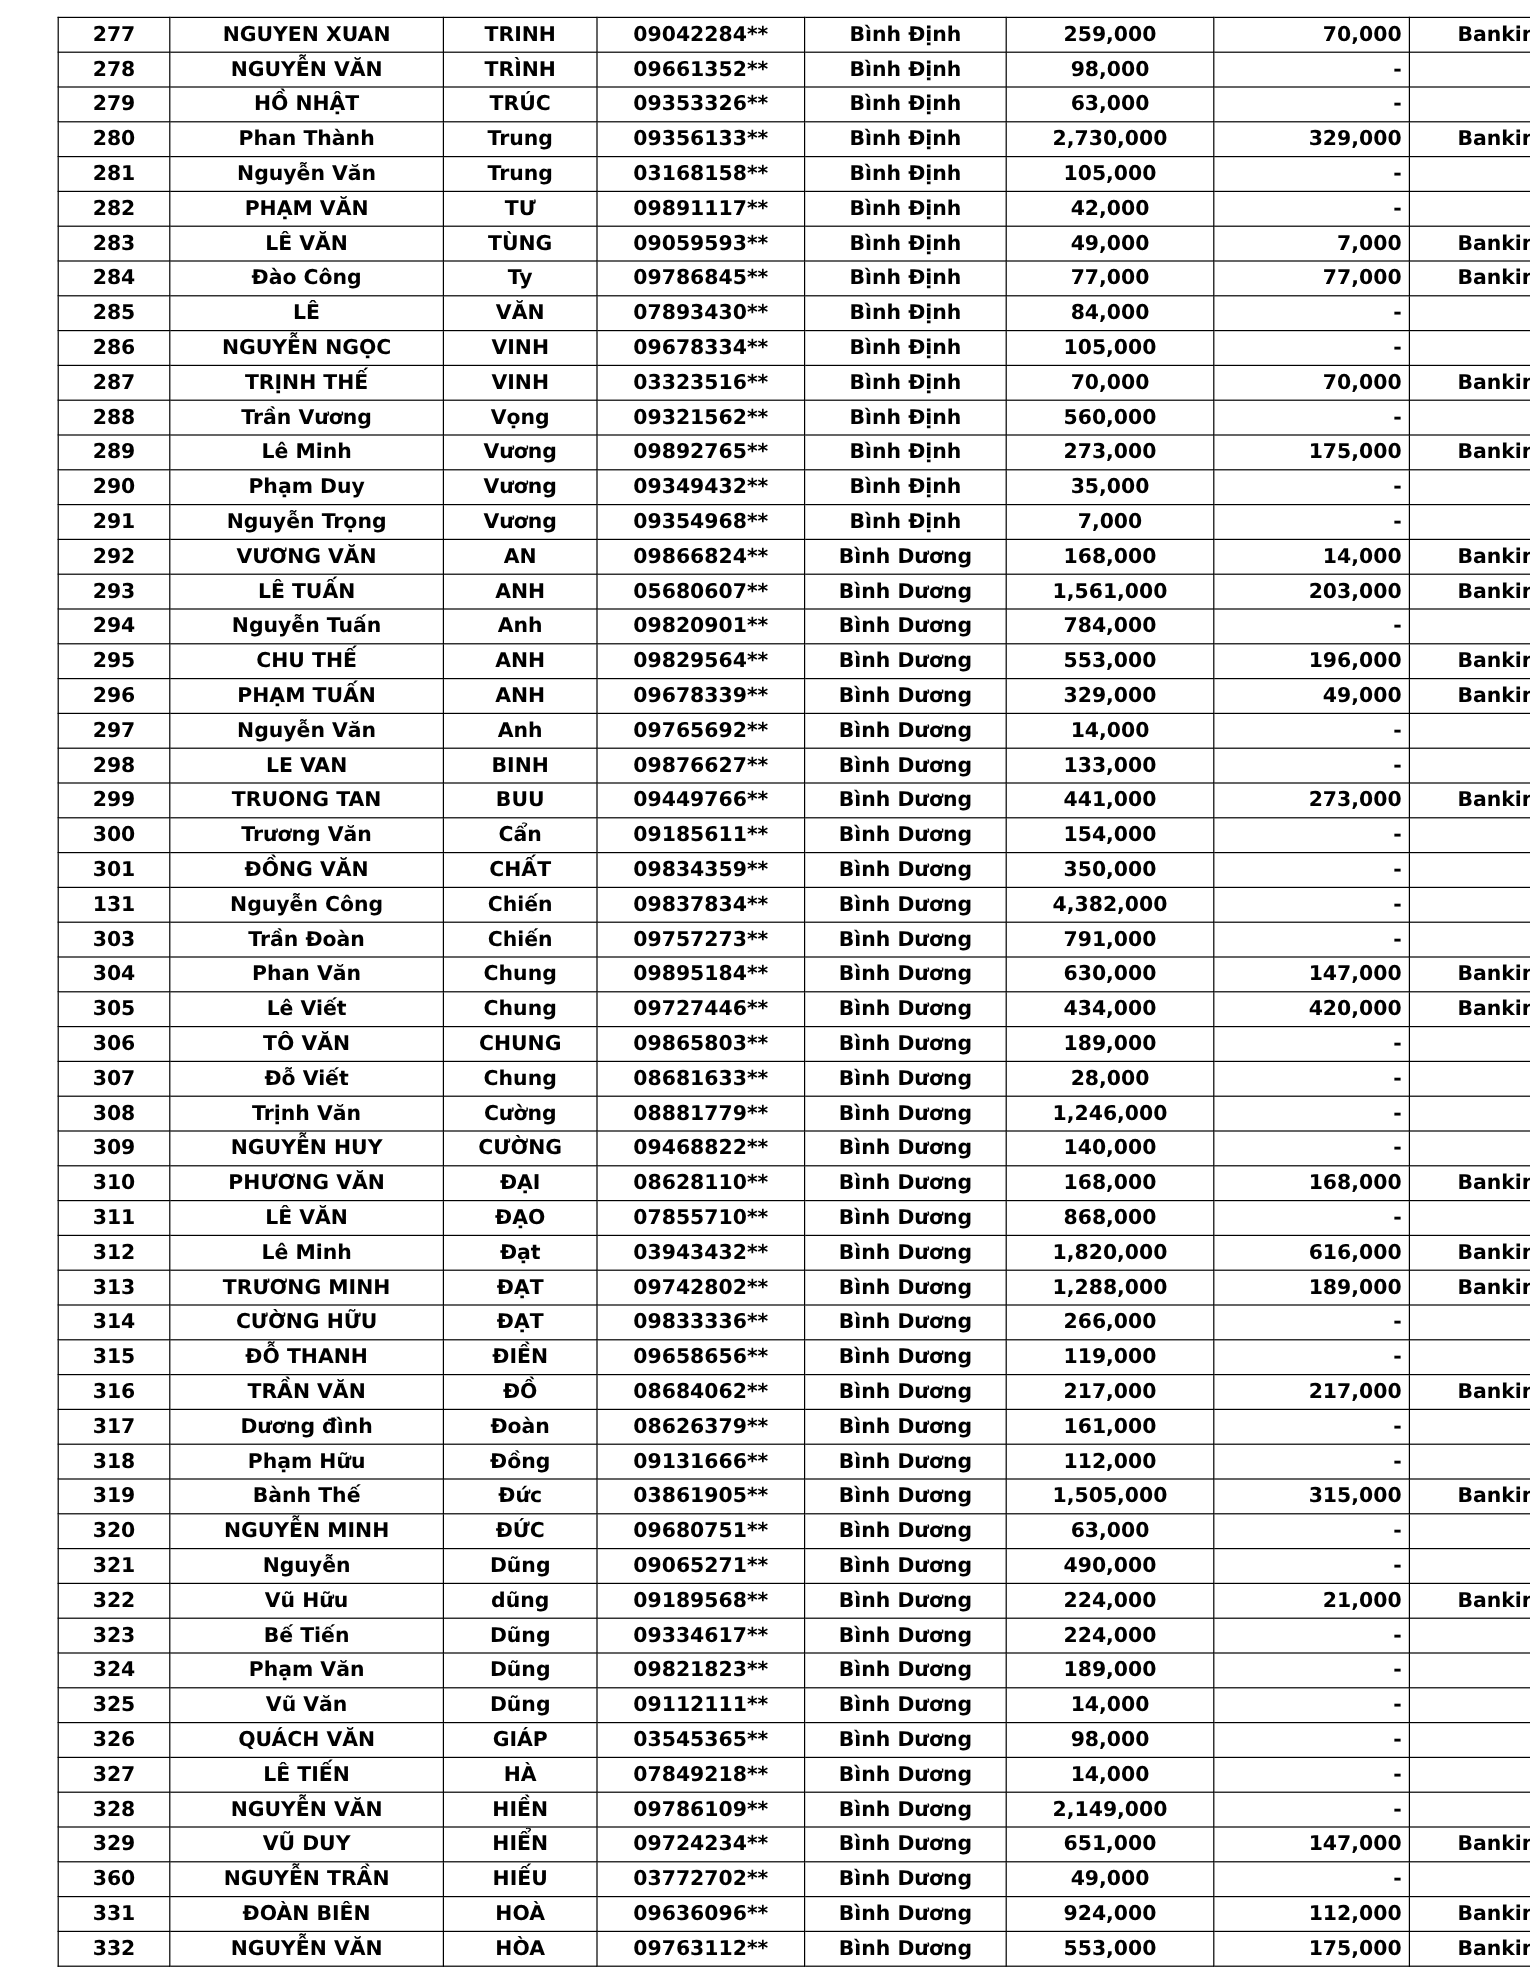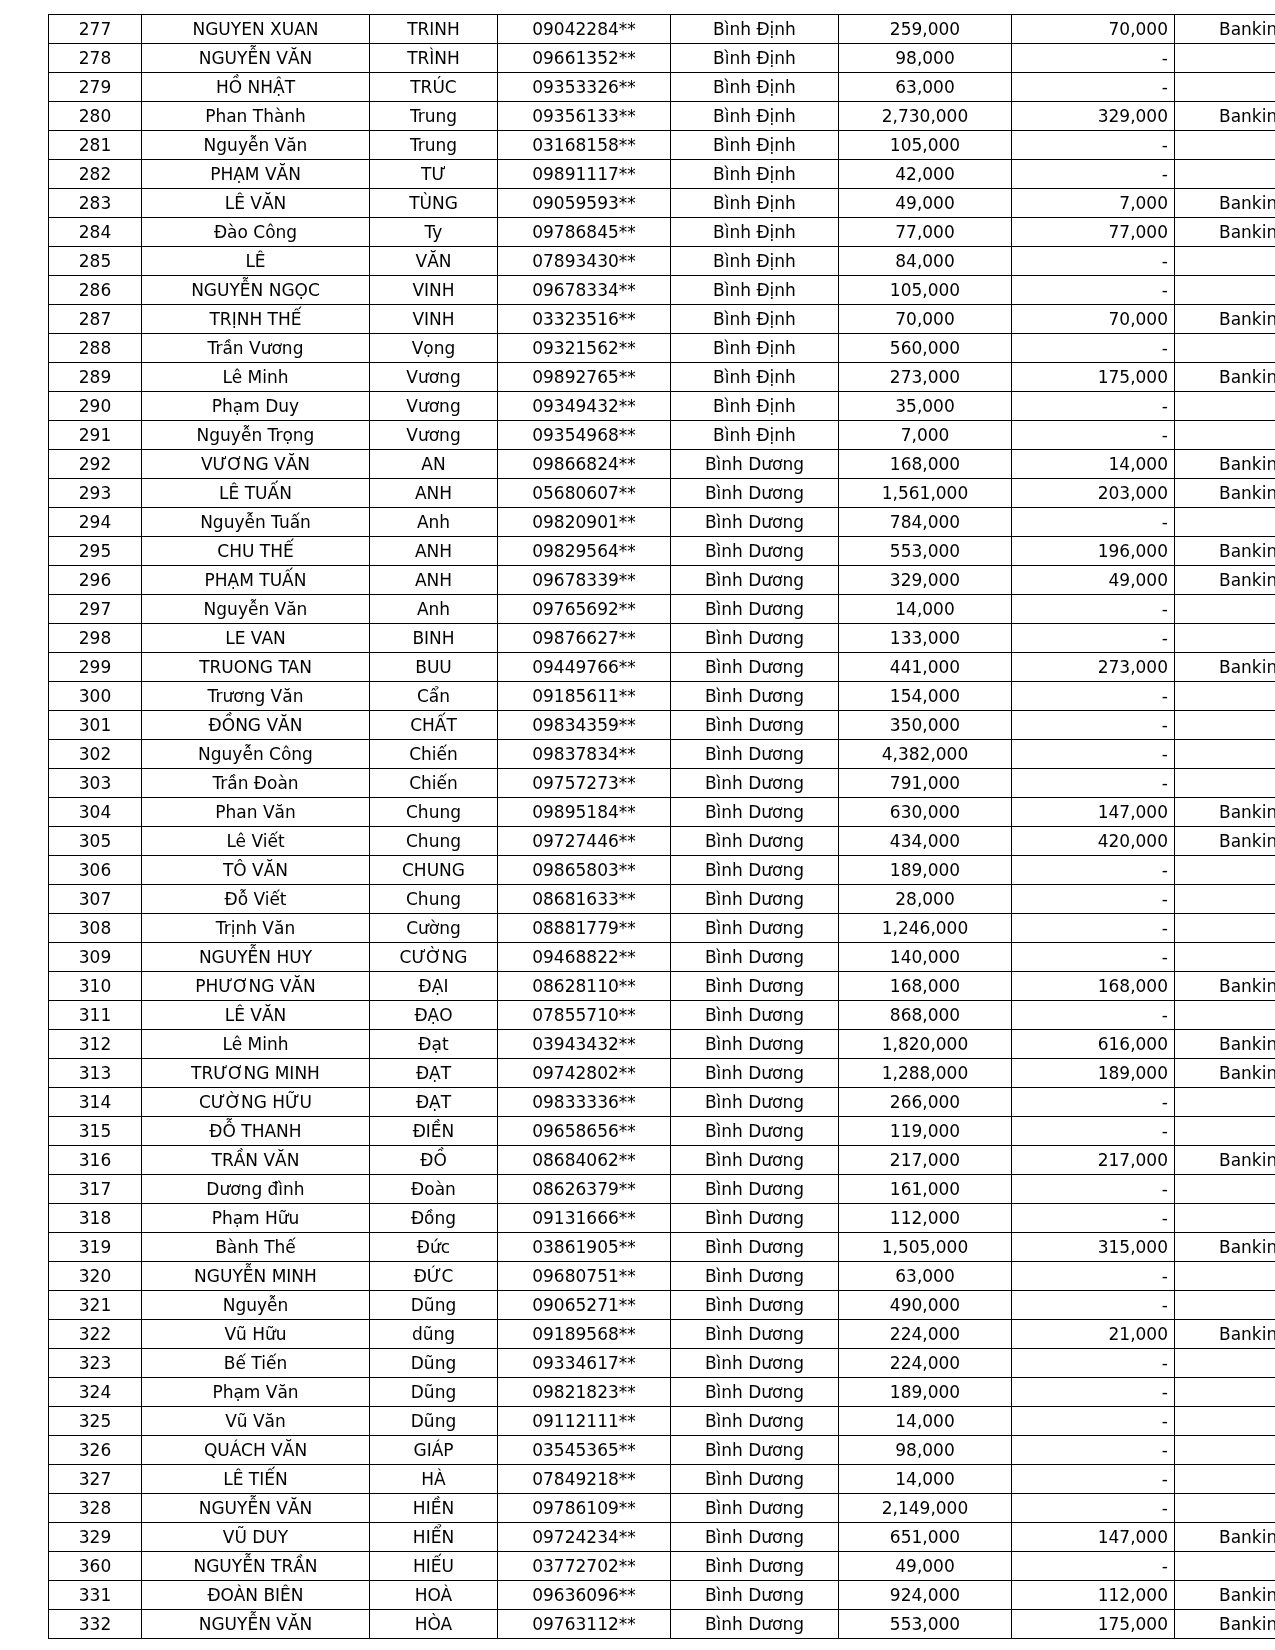--- a/index.html
+++ b/index.html
@@ -11,20 +11,21 @@
     width: 1275px;
     height: 1650px;
     font-family: "DejaVu Sans", sans-serif;
     color: #000000;
   }
   .page {
     width: 1020px;
     height: 1650px;
     box-sizing: border-box;
     padding: 14px 48px 0 48px;
+    font-weight: bold;
   }
   table.data {
     border-collapse: collapse;
     width: 1180px;
     table-layout: fixed;
   }
   table.data td {
     border: 1px solid #000000;
     font-size: 17px;
     line-height: 1;
@@ -293,21 +294,21 @@
           <td class="c-no">301</td>
           <td class="c-first">ĐỒNG VĂN</td>
           <td class="c-last">CHẤT</td>
           <td class="c-phone">09834359**</td>
           <td class="c-prov">Bình Dương</td>
           <td class="c-amt1">350,000</td>
           <td class="c-amt2 dash">-</td>
           <td class="c-chan"></td>
         </tr>
         <tr>
-          <td class="c-no">302</td>
+          <td class="c-no">131</td>
           <td class="c-first">Nguyễn Công</td>
           <td class="c-last">Chiến</td>
           <td class="c-phone">09837834**</td>
           <td class="c-prov">Bình Dương</td>
           <td class="c-amt1">4,382,000</td>
           <td class="c-amt2 dash">-</td>
           <td class="c-chan"></td>
         </tr>
         <tr>
           <td class="c-no">303</td>

